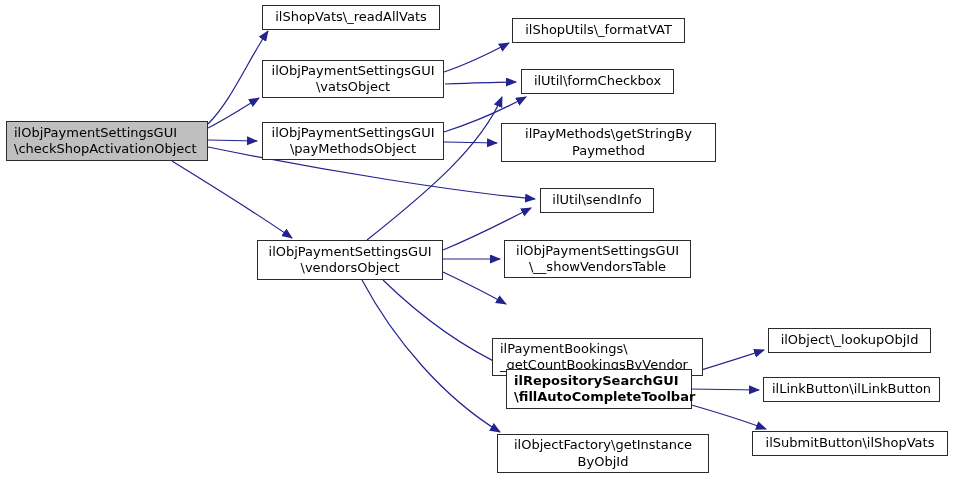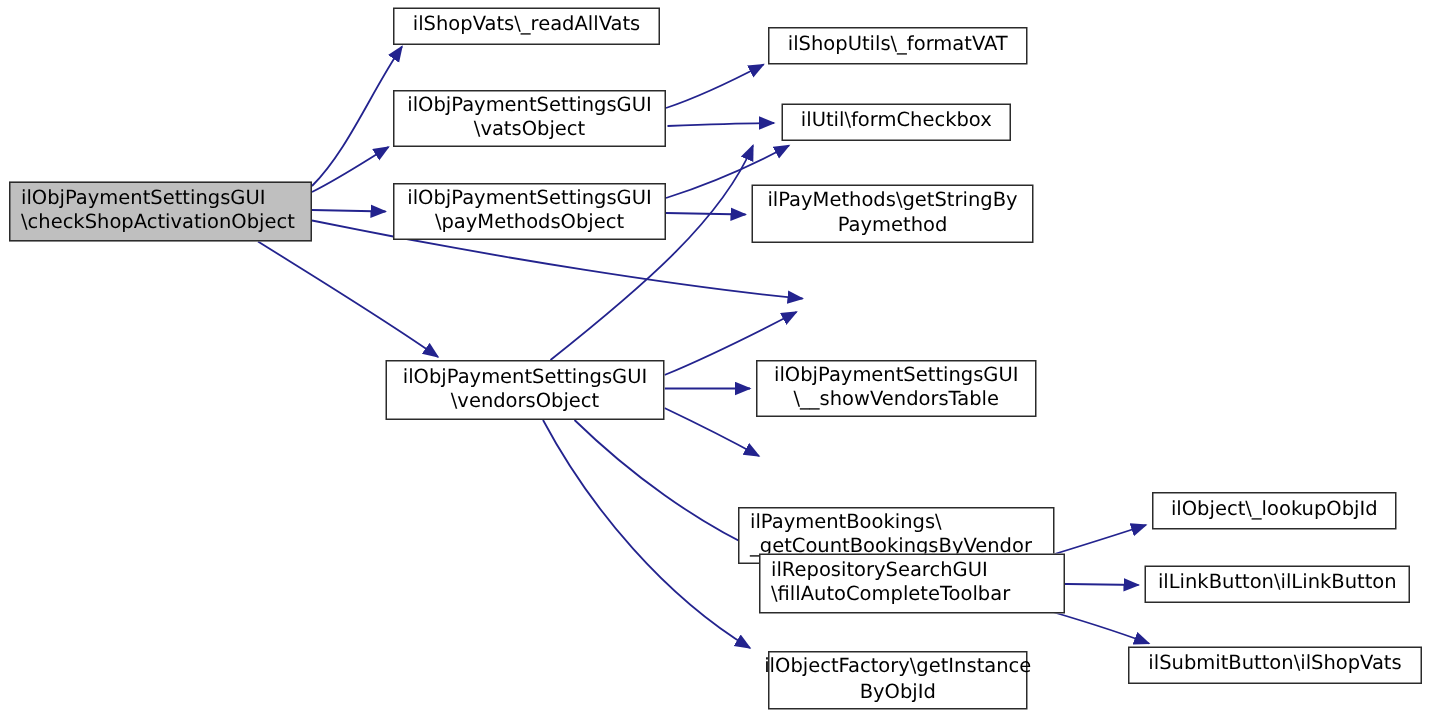--- a/index.html
+++ b/index.html
@@ -92,27 +92,28 @@
 \checkShopActivationObject</div>
   <div class="node" style="left: 262px; top: 5px; width: 178px; height: 25px;">ilShopVats\_readAllVats</div>
   <div class="node" style="left: 262px; top: 60px; width: 182px; height: 38px;">ilObjPaymentSettingsGUI
 \vatsObject</div>
   <div class="node" style="left: 262px; top: 122px; width: 182px; height: 38px;">ilObjPaymentSettingsGUI
 \payMethodsObject</div>
   <div class="node" style="left: 257px; top: 240px; width: 186px; height: 40px;">ilObjPaymentSettingsGUI
 \vendorsObject</div>
   <div class="node" style="left: 521px; top: 69px; width: 153px; height: 25px;">ilUtil\formCheckbox</div>
   <div class="node" style="left: 512px; top: 18px; width: 173px; height: 25px;">ilShopUtils\_formatVAT</div>
-  <div class="node" style="left: 501px; top: 123px; width: 188px; height: 39px;">ilPayMethods\getStringBy
+  <div class="node" style="left: 501px; top: 123px; width: 215px; height: 39px;">ilPayMethods\getStringBy
 Paymethod</div>
+  <div class="node" style="left: 540px; top: 188px; width: 114px; height: 25px;">ilUtil\sendInfo</div>
   <div class="node" style="left: 504px; top: 240px; width: 187px; height: 38px;">ilObjPaymentSettingsGUI
 \__showVendorsTable</div>
   <div class="node align-left" style="left: 492px; top: 305px; width: 211px; height: 38px; margin-top: 33px;">ilPaymentBookings\
 _getCountBookingsByVendor</div>
-  <div class="node align-left" style="left: 506px; top: 369px; width: 204px; height: 40px;">ilRepositorySearchGUI
+  <div class="node align-left" style="left: 506px; top: 369px; width: 186px; height: 40px; font-weight: bold;">ilRepositorySearchGUI
 \fillAutoCompleteToolbar</div>
-  <div class="node" style="left: 497px; top: 434px; width: 173px; height: 39px; margin-left: 15px;">ilObjectFactory\getInstance
+  <div class="node" style="left: 497px; top: 434px; width: 212px; height: 39px;">ilObjectFactory\getInstance
 ByObjId</div>
   <div class="node" style="left: 768px; top: 328px; width: 163px; height: 25px;">ilObject\_lookupObjId</div>
   <div class="node" style="left: 763px; top: 377px; width: 177px; height: 25px;">ilLinkButton\ilLinkButton</div>
   <div class="node" style="left: 752px; top: 431px; width: 196px; height: 25px;">ilSubmitButton\ilShopVats</div>
 
 </div>
 
 </body></html>

